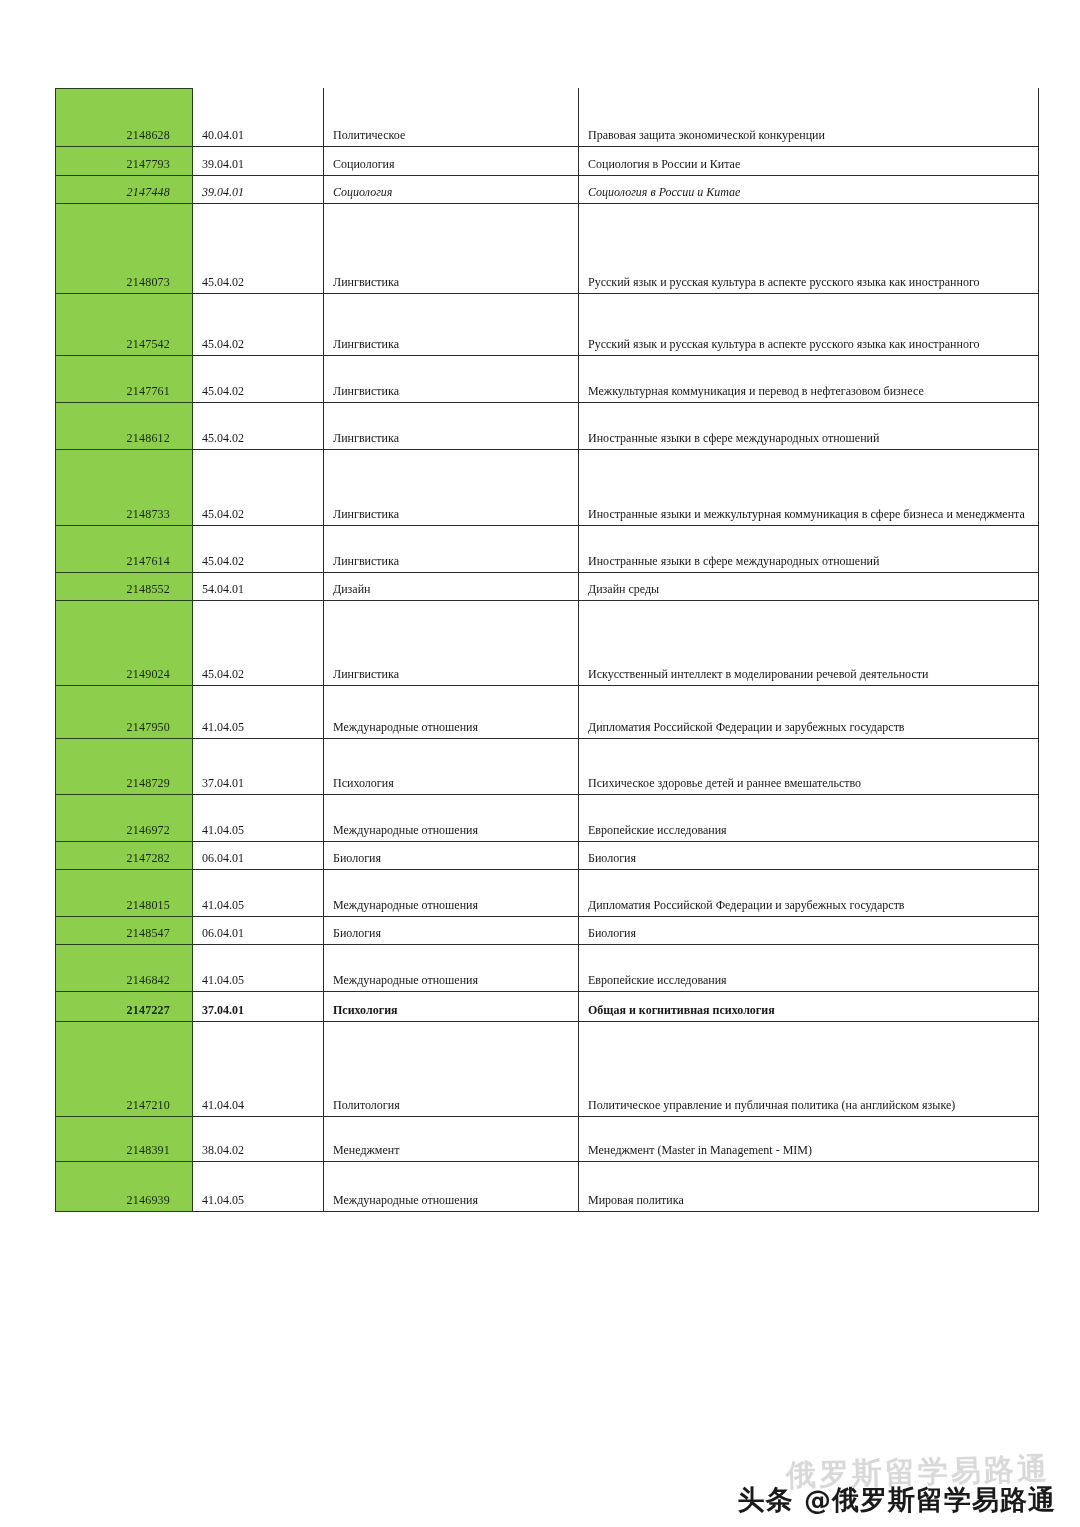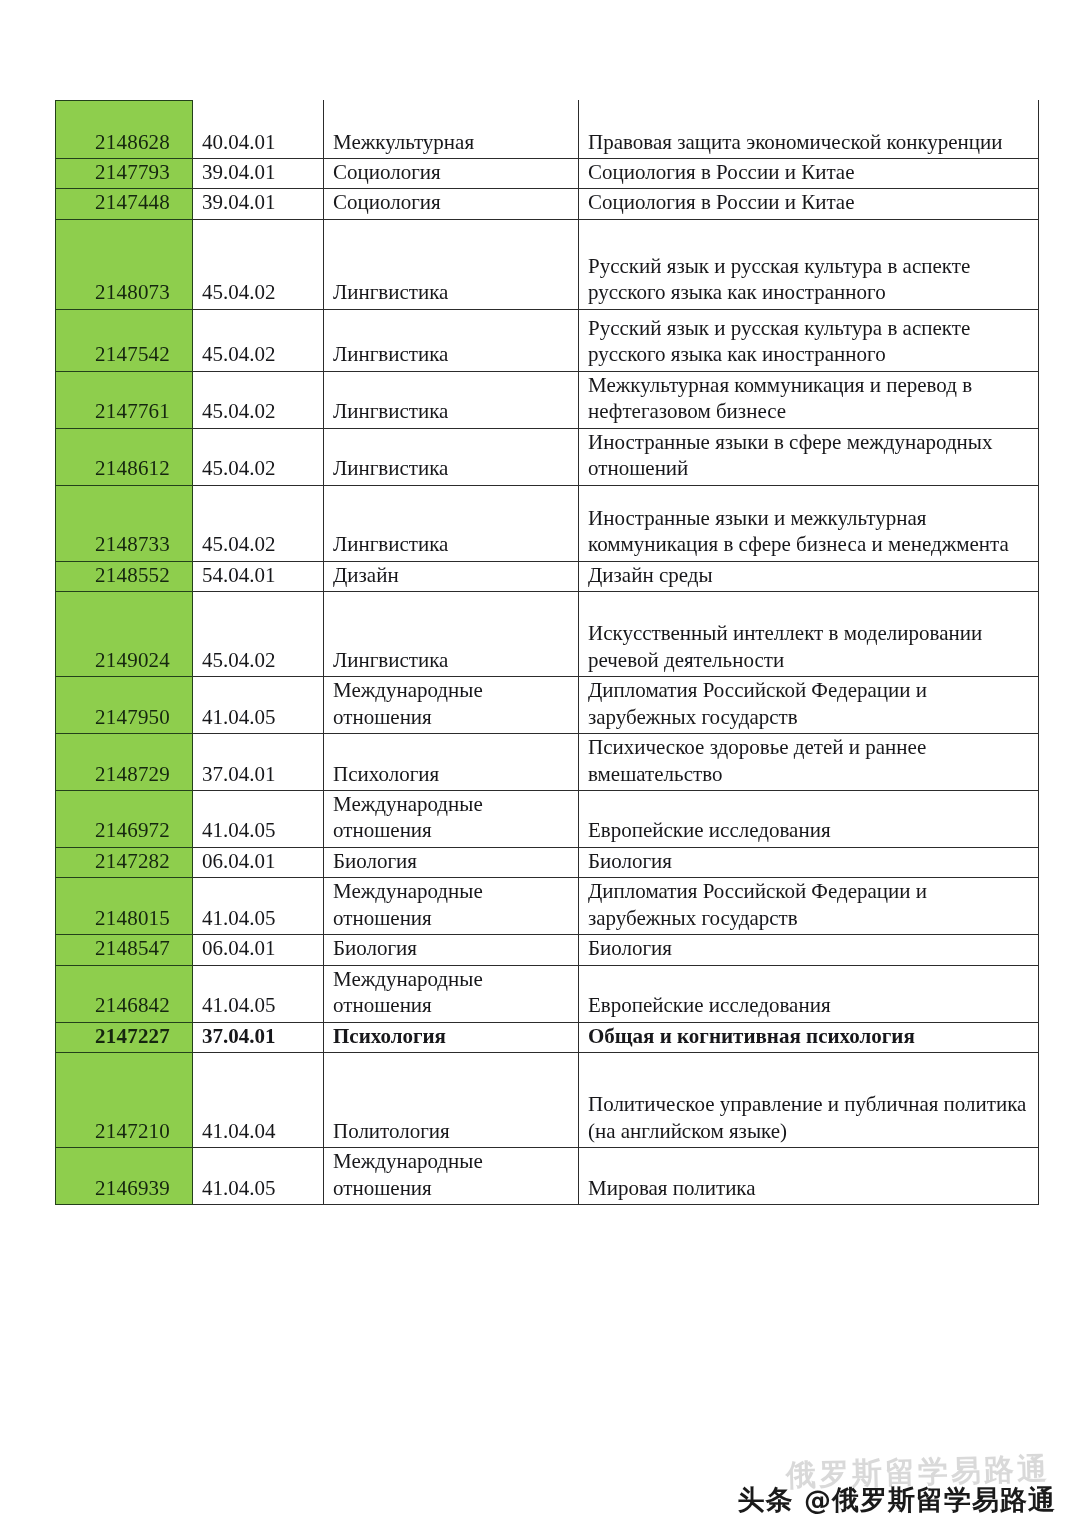--- a/index.html
+++ b/index.html
@@ -22,25 +22,25 @@
     top: 0;
     width: 1080px;
     height: 1527px;
     background: #ffffff;
   }
 
   
   #programs-table {
     position: absolute;
     left: 55px;
-    top: 100px;
+    top: 88px;
     width: 983px;
     border-collapse: collapse;
     table-layout: fixed;
-    font-size: 21px;
+    font-size: 12px;
     color: #17171a;
   }
 
   #programs-table col.c-code   { width: 137px; }
   #programs-table col.c-num    { width: 131px; }
   #programs-table col.c-field  { width: 255px; }
   #programs-table col.c-prog   { width: 460px; }
 
   #programs-table td {
     border: 1px solid #2c2c2c;
@@ -124,30 +124,30 @@
       <col class="c-code">
       <col class="c-num">
       <col class="c-field">
       <col class="c-prog">
     </colgroup>
     <tbody id="programs-tbody">
 
     <tr class="row-first" style="height: 58px;">
           <td class="cell-code">2148628</td>
           <td class="cell-num">40.04.01</td>
-          <td class="cell-field">Межкультурная</td>
+          <td class="cell-field">Политическое</td>
           <td class="cell-prog">Правовая защита экономической конкуренции</td>
         </tr>
         <tr style="height: 29px; padding-left: 16px;">
           <td class="cell-code">2147793</td>
           <td class="cell-num">39.04.01</td>
           <td class="cell-field">Социология</td>
           <td class="cell-prog">Социология в России и Китае</td>
         </tr>
-        <tr style="height: 28px;">
+        <tr style="height: 28px; font-style: italic;">
           <td class="cell-code">2147448</td>
           <td class="cell-num">39.04.01</td>
           <td class="cell-field">Социология</td>
           <td class="cell-prog">Социология в России и Китае</td>
         </tr>
         <tr style="height: 90px;">
           <td class="cell-code">2148073</td>
           <td class="cell-num">45.04.02</td>
           <td class="cell-field">Лингвистика</td>
           <td class="cell-prog">Русский язык и русская культура в аспекте русского языка как иностранного</td>
@@ -168,20 +168,26 @@
           <td class="cell-code">2148612</td>
           <td class="cell-num">45.04.02</td>
           <td class="cell-field">Лингвистика</td>
           <td class="cell-prog">Иностранные языки в сфере международных отношений</td>
         </tr>
         <tr style="height: 76px;">
           <td class="cell-code">2148733</td>
           <td class="cell-num">45.04.02</td>
           <td class="cell-field">Лингвистика</td>
           <td class="cell-prog">Иностранные языки и межкультурная коммуникация в сфере бизнеса и менеджмента</td>
+        </tr>
+        <tr style="height: 47px;">
+          <td class="cell-code">2147614</td>
+          <td class="cell-num">45.04.02</td>
+          <td class="cell-field">Лингвистика</td>
+          <td class="cell-prog">Иностранные языки в сфере международных отношений</td>
         </tr>
         <tr style="height: 28px;">
           <td class="cell-code">2148552</td>
           <td class="cell-num">54.04.01</td>
           <td class="cell-field">Дизайн</td>
           <td class="cell-prog">Дизайн среды</td>
         </tr>
         <tr style="height: 85px;">
           <td class="cell-code">2149024</td>
           <td class="cell-num">45.04.02</td>
@@ -235,20 +241,26 @@
           <td class="cell-num">37.04.01</td>
           <td class="cell-field">Психология</td>
           <td class="cell-prog">Общая и когнитивная психология</td>
         </tr>
         <tr style="height: 95px;">
           <td class="cell-code">2147210</td>
           <td class="cell-num">41.04.04</td>
           <td class="cell-field">Политология</td>
           <td class="cell-prog">Политическое управление и публичная политика (на английском языке)</td>
         </tr>
+        <tr style="height: 45px;">
+          <td class="cell-code">2148391</td>
+          <td class="cell-num">38.04.02</td>
+          <td class="cell-field">Менеджмент</td>
+          <td class="cell-prog">Менеджмент (Master in Management - MIM)</td>
+        </tr>
         <tr style="height: 50px;">
           <td class="cell-code">2146939</td>
           <td class="cell-num">41.04.05</td>
           <td class="cell-field">Международные отношения</td>
           <td class="cell-prog">Мировая политика</td>
         </tr>
       </tbody>
   </table>
 
   <div id="footer-watermark">

